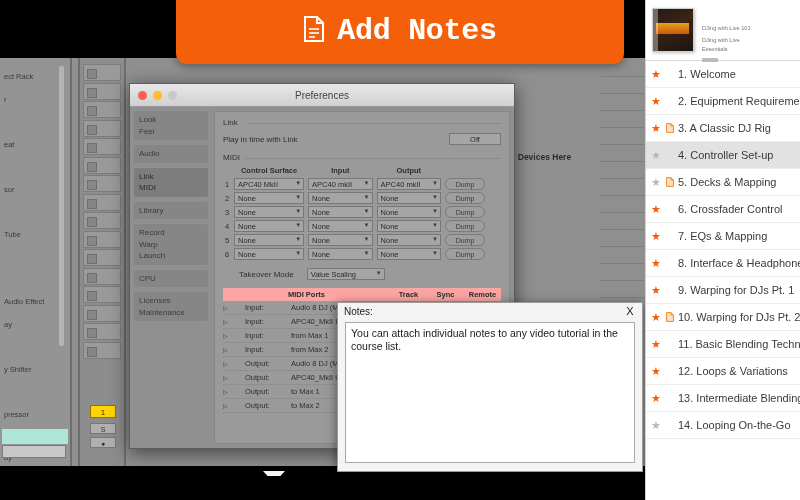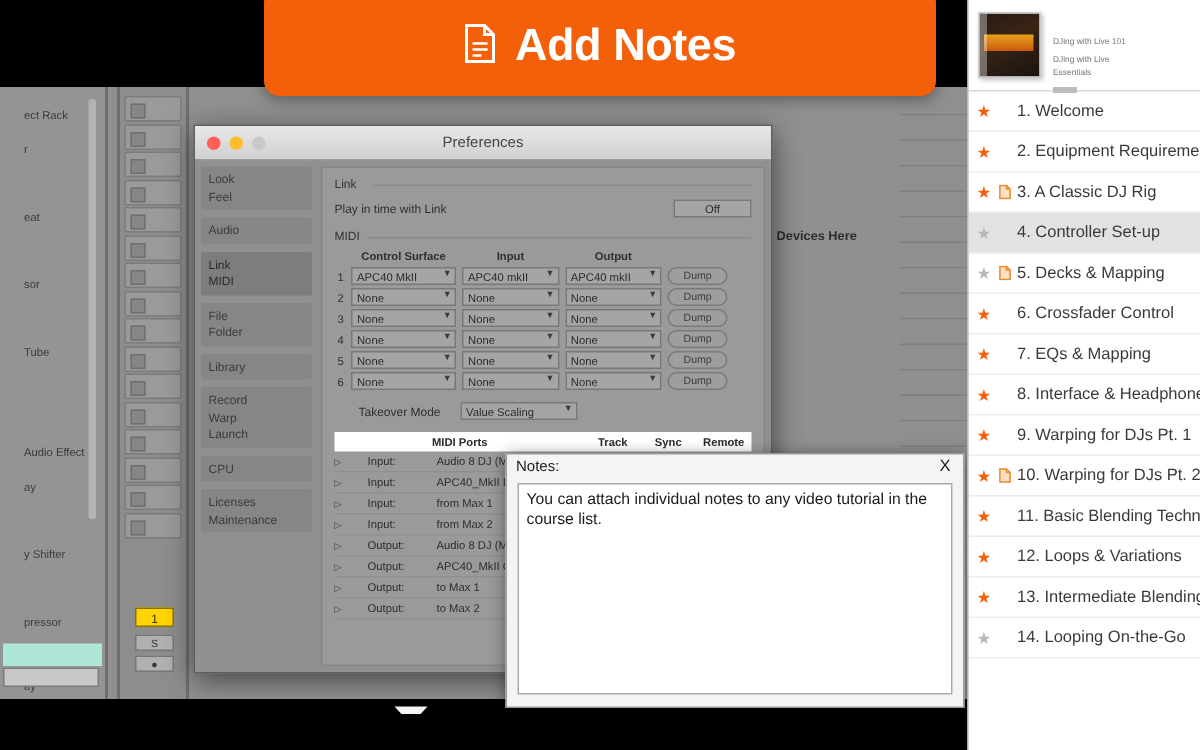--- a/index.html
+++ b/index.html
@@ -19,21 +19,21 @@
   #live-body {
     position: absolute; left: 0; top: 58px; width: 645px; height: 408px;
     background: #909090;
   }
   
   #browser {
     position: absolute; left: 0; top: 58px; width: 72px; height: 408px;
     background: #949494; border-right: 2px solid #6e6e6e;
     color: #3a3a3a; font-size: 7.5px; padding-top: 8px;
   }
-  #browser .bitem { height: 22.5px; line-height: 22.5px; padding-left: 16px; white-space: nowrap; overflow: hidden; }
+  #browser .bitem { height: 22.5px; line-height: 22.5px; padding-left: 4px; white-space: nowrap; overflow: hidden; }
   #browser .bhighlight { background: #aee6d8; height: 15px; margin: 3px 2px; }
   #browser-scroll {
     position: absolute; right: 6px; top: 8px; width: 5px; height: 280px;
     background: #b4b4b4; border-radius: 2px;
   }
   #browser-foot {
     position: absolute; left: 2px; bottom: 8px; width: 64px; height: 13px;
     background: #c8c8c8; border: 1px solid #7b7b7b;
   }
 
@@ -119,21 +119,21 @@
   table.midi th {
     font-size: 7.5px; color: #2e2e2e; font-weight: bold; padding-bottom: 2px; text-align: center;
   }
   table.midi td { padding: 1px 2px; }
   td.idx { font-size: 7.5px; width: 9px; color: #2e2e2e; }
   .dump-btn {
     background: #9e9e9e; border: 1px solid #7a7a7a; border-radius: 6px;
     font-size: 7px; color: #3a3a3a; text-align: center; width: 40px; height: 12px; line-height: 11px;
   }
   #midi-ports-head {
-    background: #ffffff; color: #2b2b2b; font-size: 7.5px; font-weight: bold;
+    background: #fca5a5; color: #2b2b2b; font-size: 7.5px; font-weight: bold;
     display: flex; align-items: center; height: 13px; margin-top: 8px;
   }
   .mp-row {
     display: flex; align-items: center; height: 14px;
     font-size: 7.5px; color: #2d2d2d; border-bottom: 1px solid #8f8f8f; gap: 12px;
   }
   .mp-tri { width: 10px; color: #3a3a3a; font-size: 6px; }
   .mp-kind { width: 34px; }
   .mp-name { flex: 1; white-space: nowrap; overflow: hidden; }
   .tri-off {
@@ -148,21 +148,21 @@
   
   #banner {
     position: absolute; left: 176px; top: -8px; width: 448px; height: 72px;
     background: #f4600a; border-radius: 10px;
     display: flex; align-items: center; justify-content: center;
     box-shadow: 0 2px 10px rgba(0,0,0,.4);
   }
   #banner-inner { display: flex; align-items: center; gap: 12px; padding-top: 6px; }
   #banner-text {
     color: #fff; font-size: 30px; font-weight: bold; letter-spacing: -0.3px;
-    font-family: Liberation Sans, sans-serif;
+    font-family: Liberation Mono, monospace;
   }
   #banner-icon { color: #fff; }
 
   
   #notes-popup {
     position: absolute; left: 337px; top: 302px; width: 306px; height: 170px;
     background: #f4f4f4; border: 1px solid #9a9a9a;
     box-shadow: 0 2px 10px rgba(0,0,0,.5);
   }
   #notes-head {
@@ -326,24 +326,20 @@
             <div>Feel</div>
           </div>
           <div class="ptab">
             <div>Audio</div>
           </div>
           <div class="ptab active">
             <div>Link</div>
             <div>MIDI</div>
           </div>
           <div class="ptab">
-            <div>File</div>
-            <div>Folder</div>
-          </div>
-          <div class="ptab">
             <div>Library</div>
           </div>
           <div class="ptab">
             <div>Record</div>
             <div>Warp</div>
             <div>Launch</div>
           </div>
           <div class="ptab">
             <div>CPU</div>
           </div>

